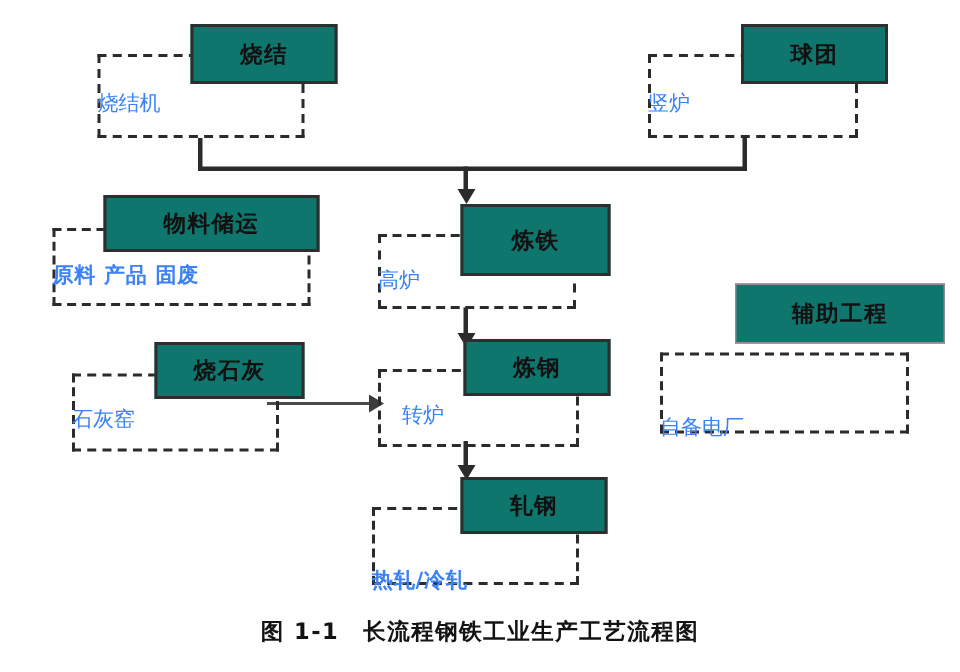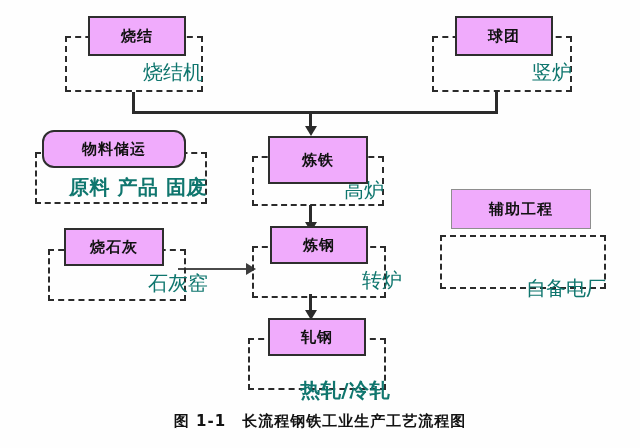--- a/index.html
+++ b/index.html
@@ -28,44 +28,45 @@
   .unit .dashed-box {
     position: absolute;
     box-sizing: border-box;
     border: 2px dashed #2b2b2b;
     background: transparent;
   }
   .unit .title-plate {
     position: absolute;
     box-sizing: border-box;
     border: 2px solid #2e2e2e;
-    background: #f0abfc;
+    background: #0f766e;
     display: flex;
     align-items: center;
     justify-content: center;
     z-index: 3;
+    margin-left: 39px;
   }
   .unit .title-plate.thin {
     border: 1.5px solid #8e8e8e;
   }
   .unit .title-text {
     font-weight: bold;
     font-size: 15px;
     letter-spacing: 1px;
     line-height: 1;
     color: #111111;
     white-space: nowrap;
   }
   .unit .sub-text {
     position: absolute;
     z-index: 2;
-    font-size: 20px;
+    font-size: 14px;
     line-height: 1;
-    color: #0f766e;
-    text-align: right;
+    color: #3b82f6;
+    text-align: left;
     white-space: nowrap;
     font-weight: 500;
   }
   .unit .sub-text.wide {
     font-weight: bold;
     letter-spacing: 0.5px;
   }
   
   .conn {
     position: absolute;
@@ -138,21 +139,21 @@
   <div class="unit">
     <div class="dashed-box" style="left:432px; top:36px; width:140px; height:56px;"></div>
     <div class="title-plate" style="left:455px; top:16px; width:98px; height:40px;">
       <span class="title-text">球团</span>
     </div>
     <div class="sub-text" style="left:432px; top:62px; width:140px;">竖炉</div>
   </div>
 
   <div class="unit">
     <div class="dashed-box" style="left:35px; top:152px; width:172px; height:52px;"></div>
-    <div class="title-plate" style="left:42px; top:130px; width:144px; height:38px;border-radius:12px;">
+    <div class="title-plate" style="left:30px; top:130px; width:144px; height:38px;">
       <span class="title-text">物料储运</span>
     </div>
     <div class="sub-text wide" style="left:35px; top:177px; width:172px;">原料 产品 固废</div>
   </div>
 
   <div class="unit">
     <div class="dashed-box" style="left:252px; top:156px; width:132px; height:50px;"></div>
     <div class="title-plate" style="left:268px; top:136px; width:100px; height:48px;">
       <span class="title-text">炼铁</span>
     </div>

